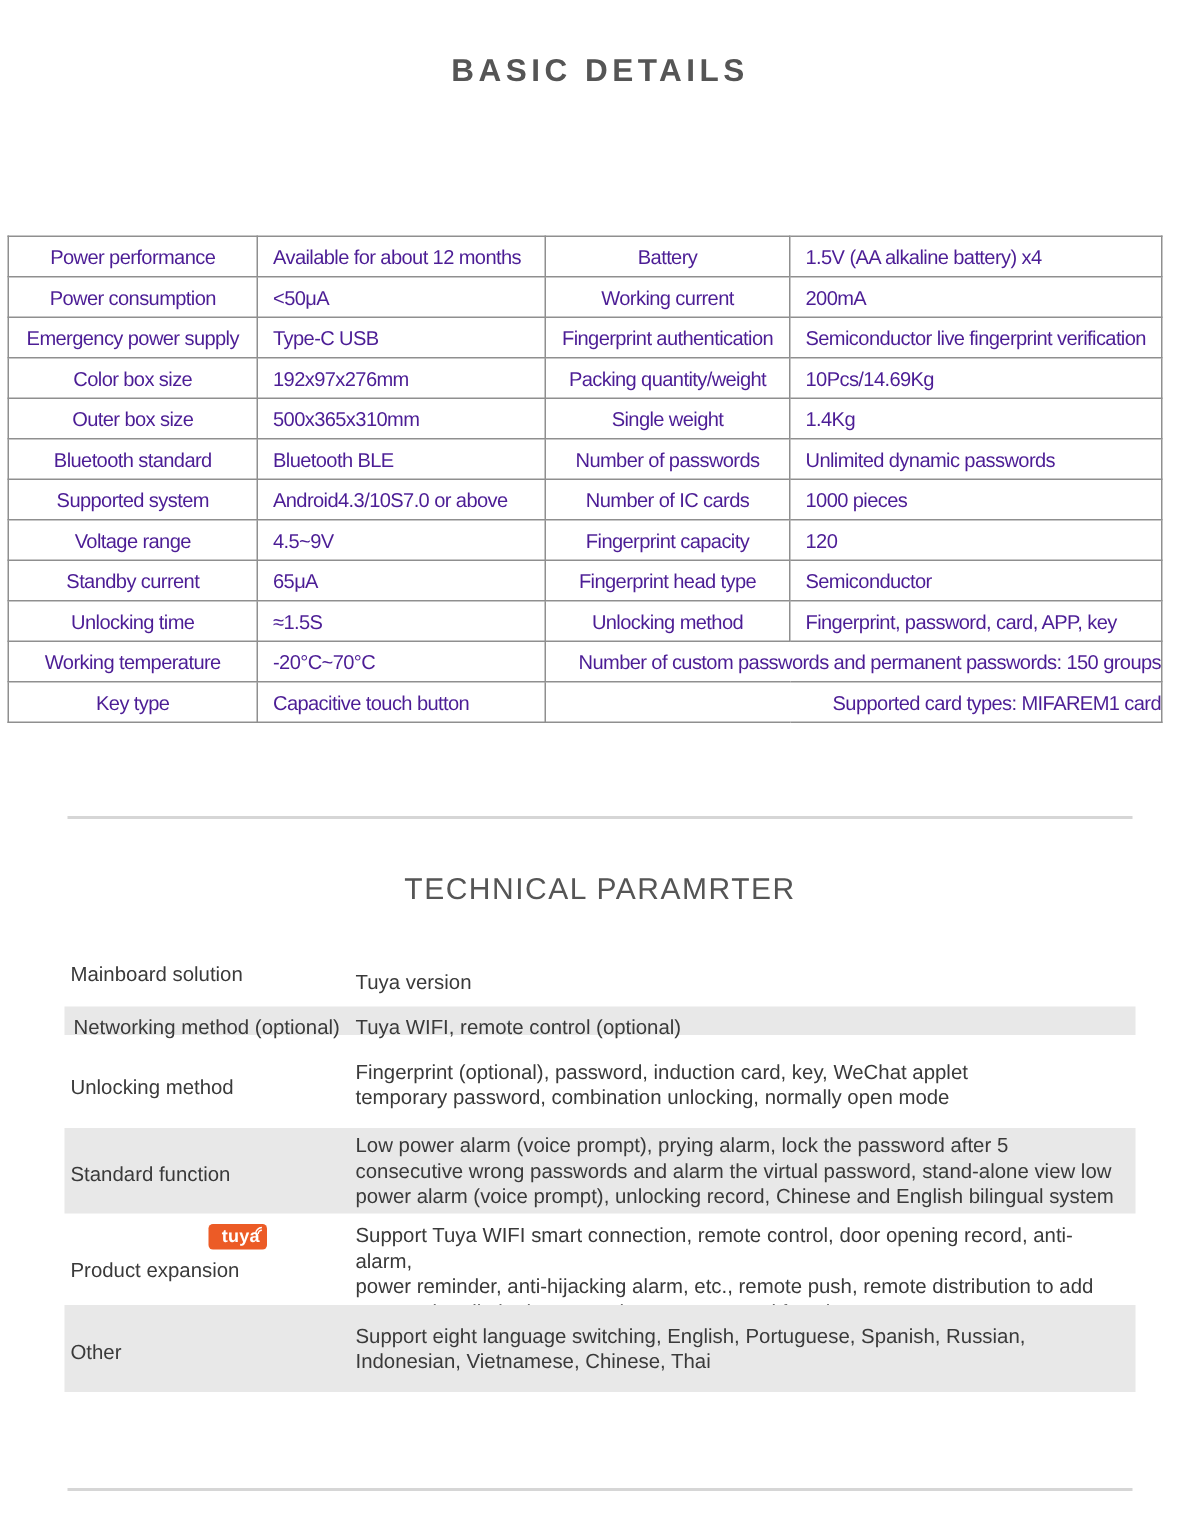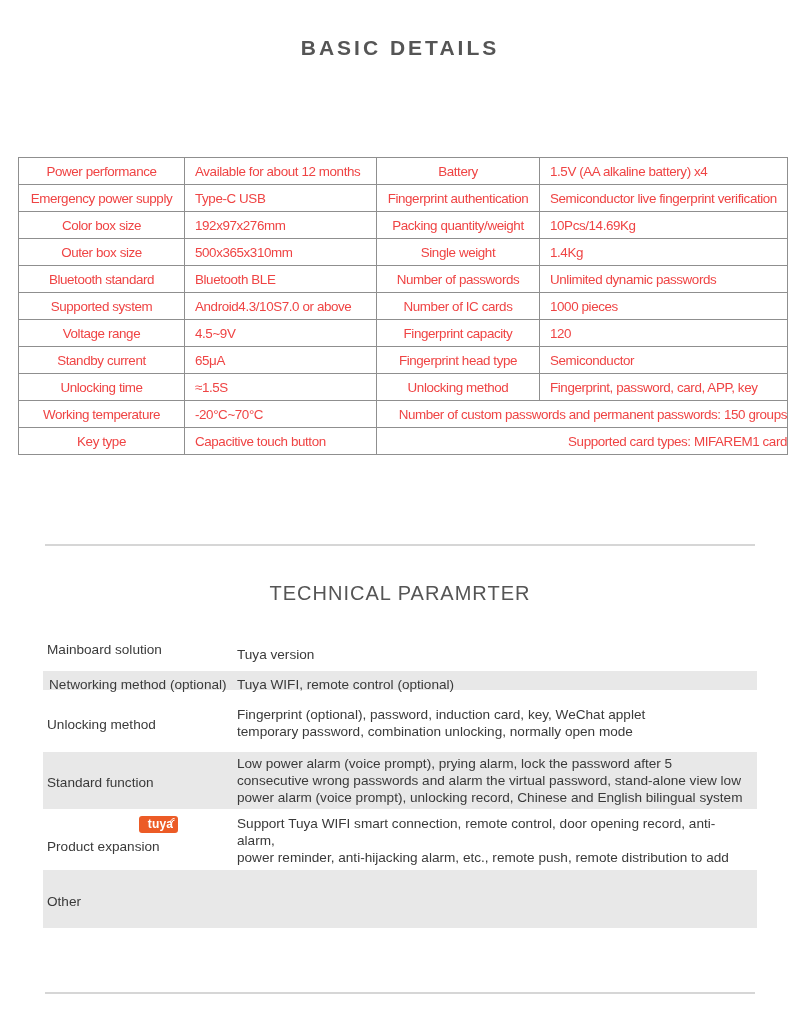--- a/index.html
+++ b/index.html
@@ -10,23 +10,23 @@
     .section-title {
       position: absolute; left: 0; width: 800px; text-align: center;
       font-family: "Liberation Sans", sans-serif;
       font-weight: normal; color: #555555; margin: 0;
     }
     #basic-title { top: 36px; font-size: 21px; letter-spacing: 3px; font-weight: bold; }
     #tech-title { top: 582px; font-size: 20px; letter-spacing: 1px; }
 
     
     .basic-table {
-      position: absolute; left: 18px; top: 157px;
+      position: absolute; left: 5px; top: 157px;
       width: 769px; border-collapse: collapse; table-layout: fixed;
-      font-size: 13.4px; color: #ef4444; letter-spacing: -0.4px;
+      font-size: 13.4px; color: #4c1d95; letter-spacing: -0.4px;
     }
     .basic-table td {
       border: 1px solid #8f8f8f; height: 26px; padding: 0;
       white-space: nowrap; overflow: hidden;
     }
     .basic-table td.lbl { text-align: center; }
     .basic-table td.val { text-align: left; padding-left: 10px; }
     .basic-table td.wide { text-align: right; padding-left: 10px; }
 
     .divider {
@@ -64,20 +64,26 @@
       <col style="width:192px">
       <col style="width:163px">
       <col style="width:248px">
   </colgroup>
   <tbody>
     <tr>
       <td class="lbl">Power performance</td>
       <td class="val">Available for about 12 months</td>
       <td class="lbl">Battery</td>
       <td class="val">1.5V (AA alkaline battery) x4</td>
+    </tr>
+    <tr>
+      <td class="lbl">Power consumption</td>
+      <td class="val">&lt;50μA</td>
+      <td class="lbl">Working current</td>
+      <td class="val">200mA</td>
     </tr>
     <tr>
       <td class="lbl">Emergency power supply</td>
       <td class="val">Type-C USB</td>
       <td class="lbl">Fingerprint authentication</td>
       <td class="val">Semiconductor live fingerprint verification</td>
     </tr>
     <tr>
       <td class="lbl">Color box size</td>
       <td class="val">192x97x276mm</td>
@@ -175,15 +181,19 @@
 <div class="tuya-logo">
   <span>tuya</span>
   <svg class="wifi" viewBox="0 0 10 10">
     <path d="M2 8 A6 6 0 0 1 8 2" stroke="#fff" stroke-width="1.4" fill="none"></path>
     <path d="M4.5 8 A3.5 3.5 0 0 1 8 4.5" stroke="#fff" stroke-width="1.4" fill="none"></path>
   </svg>
 </div>
 
 <div class="tech-row shaded" style="top:870px;height:58px;">
   <span class="t-label" style="top:23px;">Other</span>
+  <div class="t-value" style="top:12px;">
+    <div>Support eight language switching, English, Portuguese, Spanish, Russian,</div>
+    <div>Indonesian, Vietnamese, Chinese, Thai</div>
+  </div>
 </div>
 
 <div class="divider" id="divider-2"></div>
 
 </body></html>

